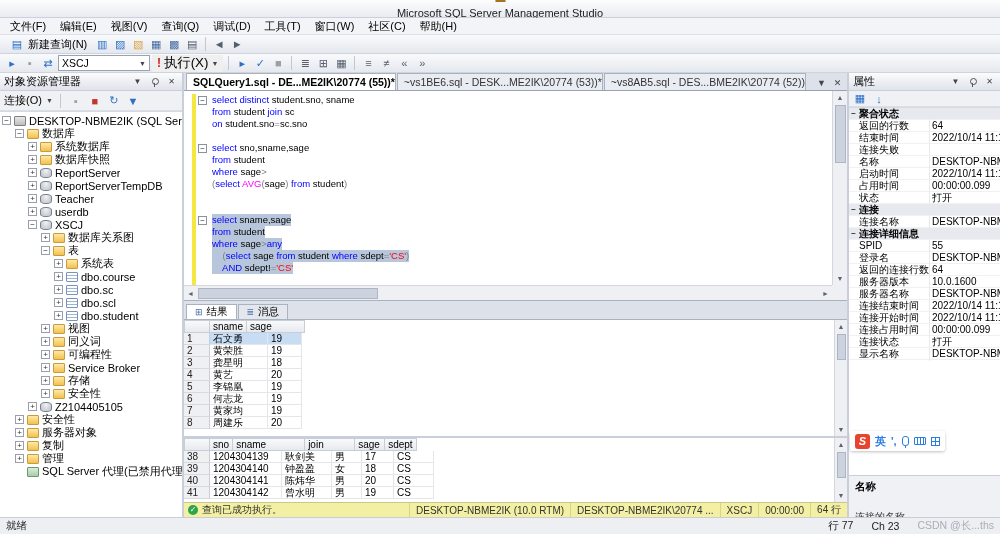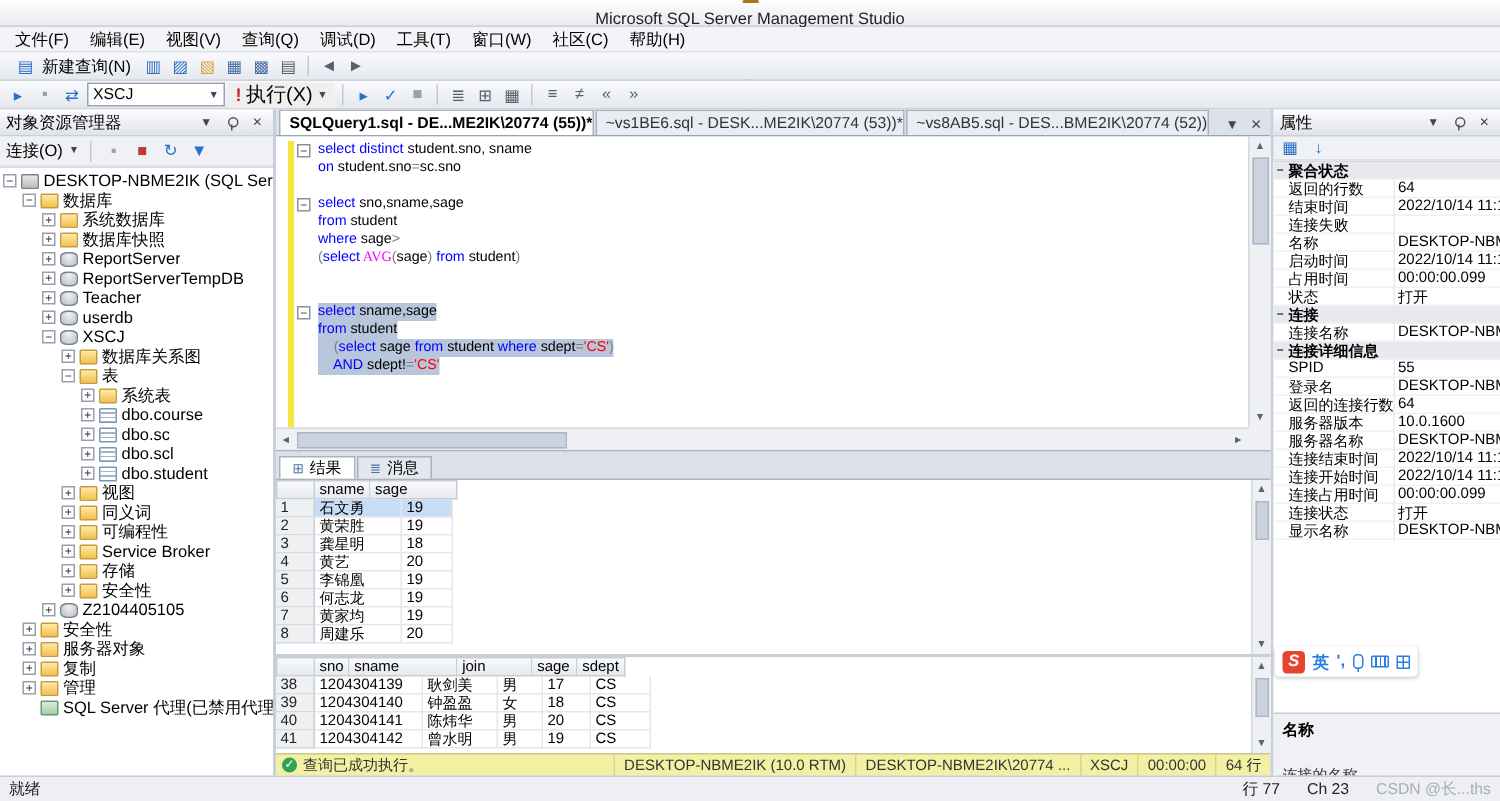--- a/index.html
+++ b/index.html
@@ -61,21 +61,21 @@
 
 .editor{height:210px;position:relative;background:#fff;border-bottom:1px solid #aab2c0;overflow:hidden;}
 .changestrip{position:absolute;left:8px;top:3px;width:4px;height:193px;background:#f5e642;}
 .code{position:absolute;left:12px;top:3px;right:16px;bottom:15px;overflow:hidden;font-family:"DejaVu Sans Mono",monospace;font-size:9.5px;line-height:12px;}
 .code-line{display:flex;height:12px;align-items:center;}
 .foldcol{width:16px;min-width:16px;display:flex;align-items:center;padding-left:2px;}
 .fold{display:none;}
 .fold.has{display:block;width:9px;height:9px;border:1px solid #8a929e;background:#fff;color:#333;font-size:8px;line-height:7px;text-align:center;}
 .lt{white-space:pre;}
 .code-line.selected .lt{background:#b7c6da;}
-.tk-kw{color:#0000ff;}.tk-id{color:#000;}.tk-op{color:#7f7f7f;}.tk-fn{color:#ff00ff;font-family:Liberation Serif, serif;}.tk-str{color:#ff0000;}
+.tk-kw{color:#0000ff;}.tk-id{color:#000;}.tk-op{color:#7f7f7f;}.tk-fn{color:#ff00ff;}.tk-str{color:#ff0000;}
 
 .vscroll{position:absolute;top:0;right:0;bottom:15px;width:15px;background:#eef0f3;border-left:1px solid #d4d7dd;display:flex;flex-direction:column;align-items:center;}
 .sarr{height:13px;font-size:7px;color:#5a6374;line-height:13px;}
 .sthumb{width:11px;height:58px;background:#cdd3de;border:1px solid #aeb6c4;margin:1px 0;}
 .sfill{flex:1;}
 .hscroll{position:absolute;left:0;right:15px;bottom:0;height:15px;background:#eef0f3;border-top:1px solid #d4d7dd;display:flex;align-items:center;}
 .harr{width:13px;text-align:center;font-size:7px;color:#5a6374;}
 .hthumb{width:180px;height:11px;background:#cdd3de;border:1px solid #aeb6c4;margin:0 1px;}
 .scorner{position:absolute;right:0;bottom:0;width:15px;height:15px;background:#eef0f3;}
 
@@ -411,20 +411,24 @@
         <div class="changestrip"></div>
         <div class="code">
             <div class="code-line">
     <span class="foldcol">
                 <span class="fold has">−</span>
               </span>
     <span class="lt"><span class="tk-kw">select distinct</span><span class="tk-id"> student.sno, sname</span></span>
   </div>
             <div class="code-line">
     <span class="foldcol"></span>
+    <span class="lt"><span class="tk-kw">from</span><span class="tk-id"> student </span><span class="tk-kw">join</span><span class="tk-id"> sc</span></span>
+  </div>
+            <div class="code-line">
+    <span class="foldcol"></span>
     <span class="lt"><span class="tk-kw">on</span><span class="tk-id"> student.sno</span><span class="tk-op">=</span><span class="tk-id">sc.sno</span></span>
   </div>
             <div class="code-line">
     <span class="foldcol"></span>
     <span class="lt"></span>
   </div>
             <div class="code-line">
     <span class="foldcol">
                 <span class="fold has">−</span>
               </span>
@@ -452,20 +456,24 @@
   </div>
             <div class="code-line selected">
     <span class="foldcol">
                 <span class="fold has">−</span>
               </span>
     <span class="lt"><span class="tk-kw">select</span><span class="tk-id"> sname,sage</span></span>
   </div>
             <div class="code-line selected">
     <span class="foldcol"></span>
     <span class="lt"><span class="tk-kw">from</span><span class="tk-id"> student</span></span>
+  </div>
+            <div class="code-line selected">
+    <span class="foldcol"></span>
+    <span class="lt"><span class="tk-kw">where</span><span class="tk-id"> sage</span><span class="tk-op">&gt;</span><span class="tk-kw">any</span></span>
   </div>
             <div class="code-line selected">
     <span class="foldcol"></span>
     <span class="lt"><span class="tk-id">    </span><span class="tk-op">(</span><span class="tk-kw">select</span><span class="tk-id"> sage </span><span class="tk-kw">from</span><span class="tk-id"> student </span><span class="tk-kw">where</span><span class="tk-id"> sdept</span><span class="tk-op">=</span><span class="tk-str">'CS'</span><span class="tk-op">)</span></span>
   </div>
             <div class="code-line selected">
     <span class="foldcol"></span>
     <span class="lt"><span class="tk-id">    </span><span class="tk-kw">AND</span><span class="tk-id"> sdept!</span><span class="tk-op">=</span><span class="tk-str">'CS'</span></span>
   </div>
           </div>

